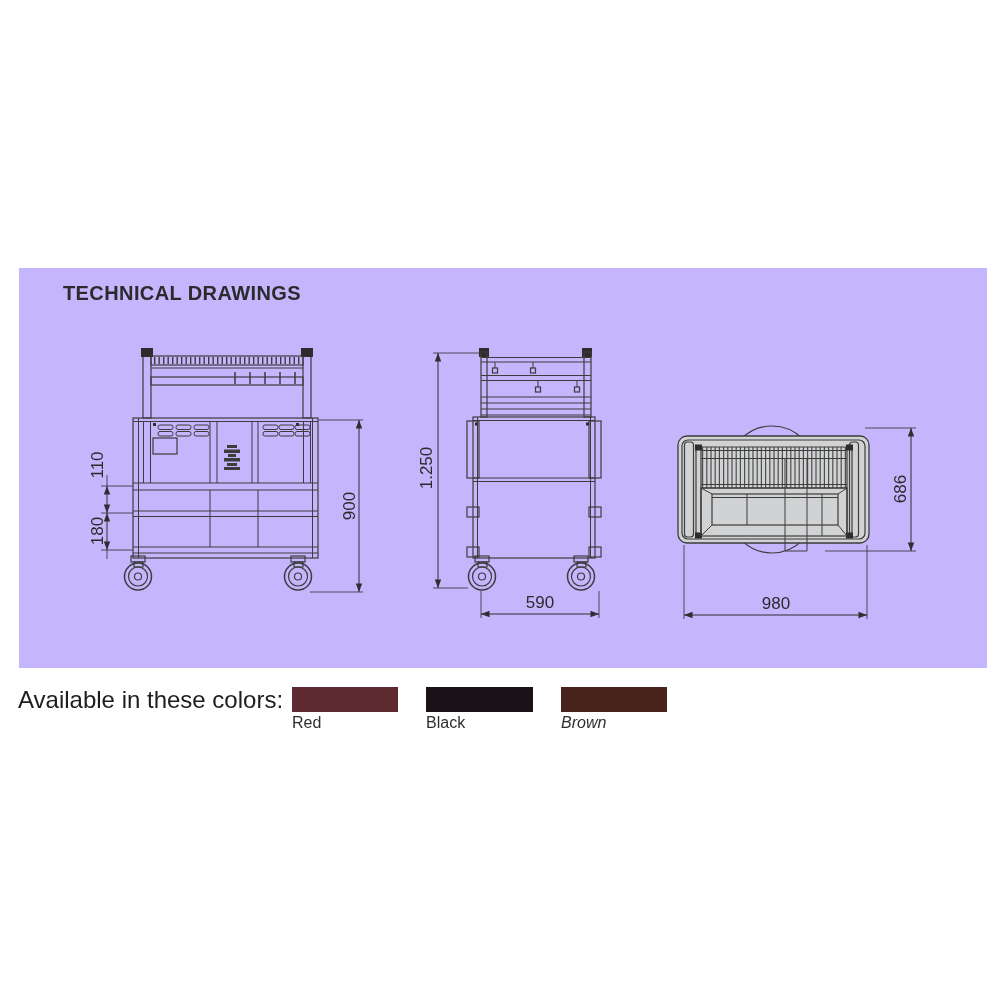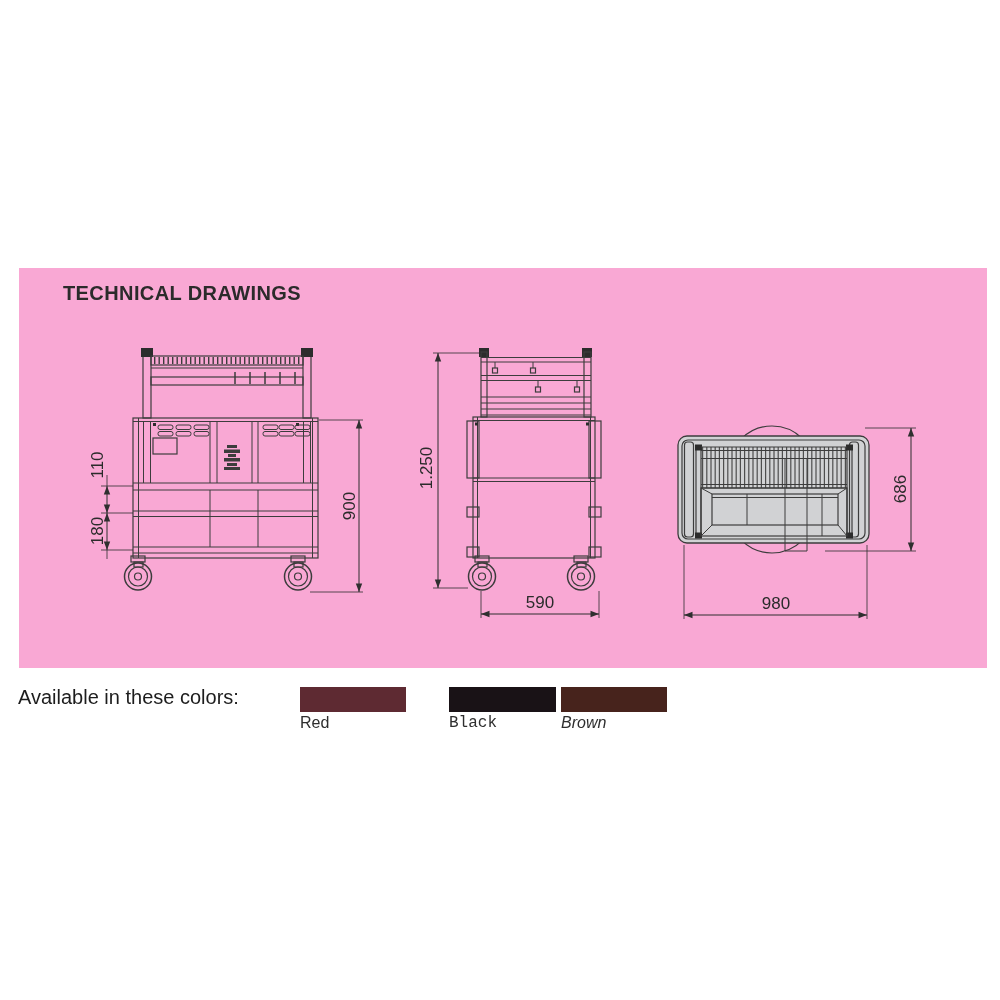--- a/index.html
+++ b/index.html
@@ -1,36 +1,36 @@
 <!DOCTYPE html>
 <html><head>
 <meta charset="utf-8">
 <style>
   html,body{margin:0;padding:0;}
   body{width:1000px;height:1000px;background:#ffffff;position:relative;
        font-family:"Liberation Sans",sans-serif;}
-  .panel{position:absolute;left:19px;top:268px;width:968px;height:400px;background:#f9a8d4;}
+  .panel{position:absolute;left:19px;top:268px;width:968px;height:400px;background:#c4b5fd;}
   .panel-title{position:absolute;left:44px;top:14px;margin:0;font-size:20px;font-weight:bold;
                letter-spacing:.4px;color:#2b2b2b;}
   .canvas{position:absolute;left:0;top:0;}
   
   .ln{fill:none;stroke:#3c3c3c;stroke-width:1.2;}
   .lnf{stroke:#3c3c3c;stroke-width:1.3;}
   .cap{fill:#2c2c2c;stroke:none;}
   .s1{stroke:#3c3c3c;stroke-width:1;fill:none;}
   .s15{stroke:#3c3c3c;stroke-width:1.5;fill:none;}
   .s08{stroke:#2f2f2f;stroke-width:.8;fill:none;}
   .dim{stroke:#2f2f2f;stroke-width:1;fill:none;}
   .dim-label{font-size:17px;fill:#2b2b2b;}
   
-  .colors-label{position:absolute;left:18px;top:686px;margin:0;font-size:20px;color:#1d1d1d;}
+  .colors-label{position:absolute;left:18px;top:686px;margin:0;font-size:24px;color:#1d1d1d;}
   .swatch{position:absolute;top:687px;height:25px;}
   .swatch-name{position:absolute;top:714px;font-size:16px;color:#2e2e2e;}
-  .sw-red{left:292px;width:106px;margin-left:8px;}
-  .sw-black{left:449px;width:107px;font-family:Liberation Mono, monospace;}
+  .sw-red{left:292px;width:106px;}
+  .sw-black{left:426px;width:107px;}
   .sw-brown{left:561px;width:106px;font-style:italic;}
 </style>
 </head>
 <body>
 
 <div>
 
   <section class="panel">
     <h1 class="panel-title">TECHNICAL DRAWINGS</h1>
 

